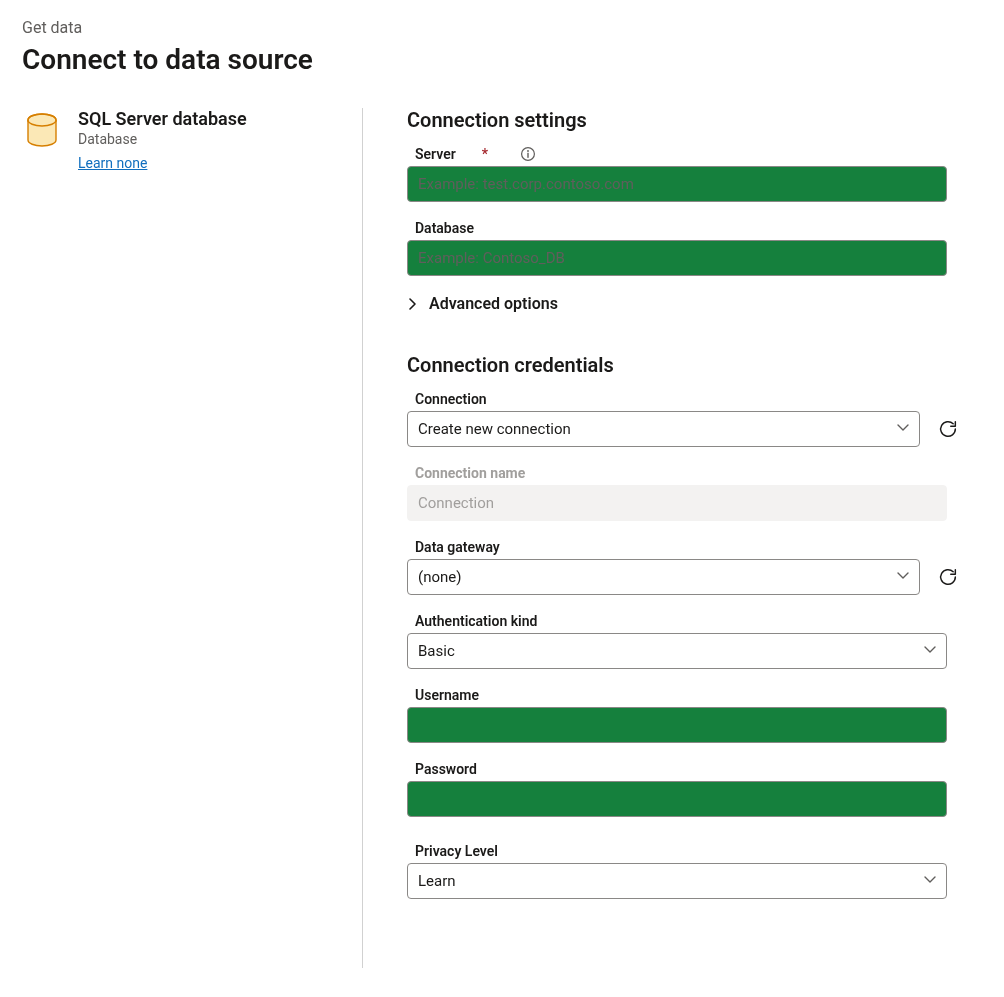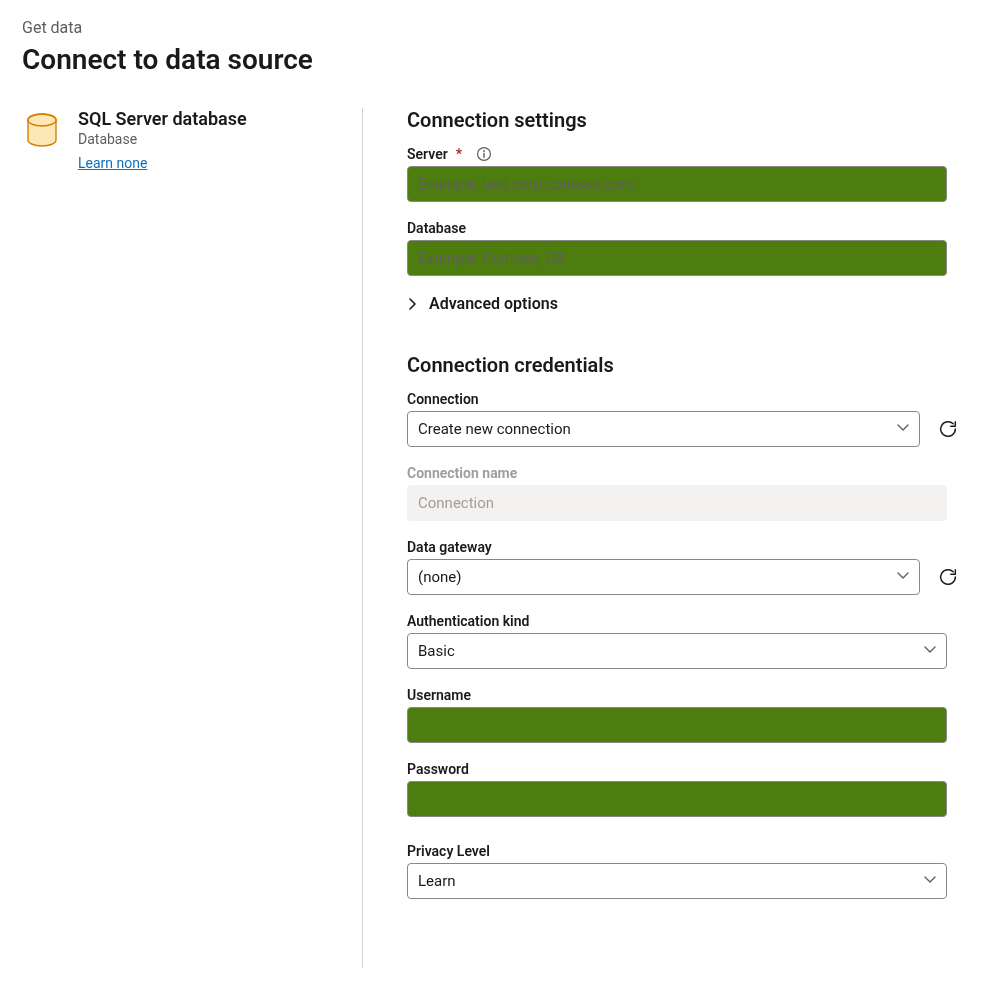--- a/index.html
+++ b/index.html
@@ -87,21 +87,22 @@
   .field {
     margin-bottom: 18px;
   }
   .field-label {
     font-size: 14px;
     font-weight: 600;
     color: #1b1a19;
     margin-bottom: 4px;
     display: flex;
     align-items: center;
-    gap: 6px;
+    gap: 24px;
+    margin-left: 8px;
   }
   .field-label.disabled {
     color: #a19f9d;
     font-weight: 700;
   }
   .required-asterisk {
     color: #a4262c;
     margin-left: 2px;
   }
   .info-icon {
@@ -111,21 +112,21 @@
   }
   .text-input {
     width: 100%;
     max-width: 540px;
     height: 36px;
     border: 1px solid #8a8886;
     border-radius: 4px;
     padding: 0 10px;
     font-size: 15px;
     color: #1b1a19;
-    background: #4d7c0f;
+    background: #15803d;
     font-family: inherit;
   }
   .text-input::placeholder {
     color: #605e5c;
   }
   .text-input.disabled {
     background: #f3f2f1;
     border-color: #f3f2f1;
     color: #a19f9d;
   }

